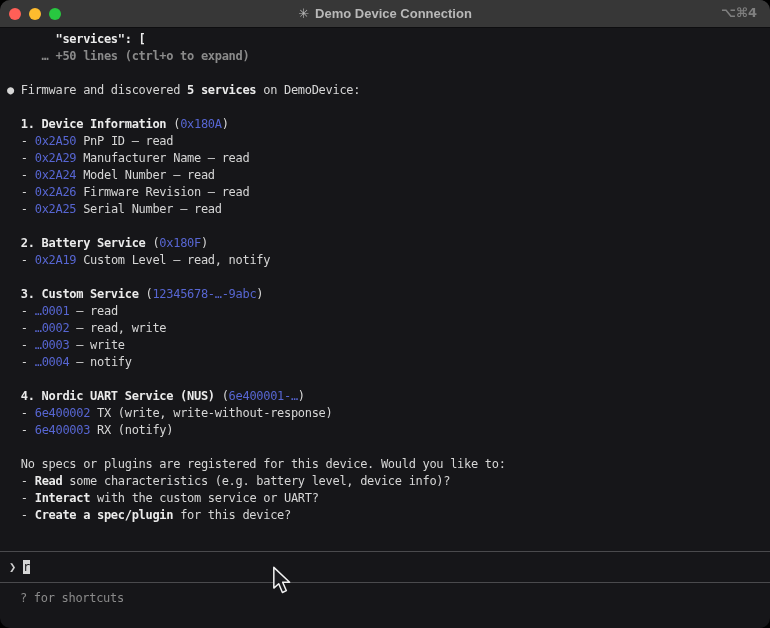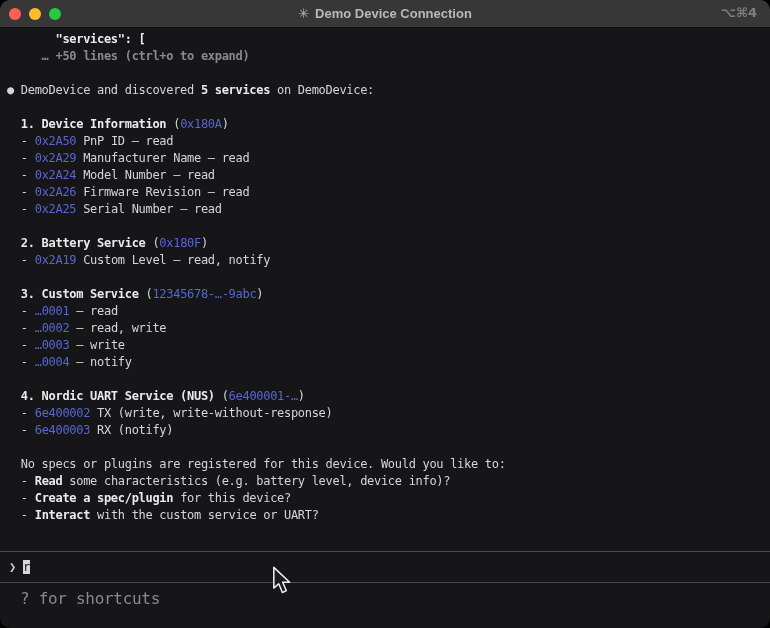--- a/index.html
+++ b/index.html
@@ -42,21 +42,21 @@
     border-top:1px solid var(--divider,#4a4a4d);
     border-bottom:1px solid var(--divider,#4a4a4d);
     display:flex;align-items:center;padding-left:9px;white-space:pre;
     font-size:12px;letter-spacing:-0.3px;
   }
   .prompt{color:#d0d0d0;font-weight:bold;margin-right:7px;}
   .cursor{background:#d6d6d6;color:#161619;}
   .input-rest{color:var(--muted,#8a8a8a);}
   .hint{
     padding:7px 0 0 20px;height:17px;line-height:17px;
-    color:var(--muted,#8a8a8a);font-size:16px;letter-spacing:-0.3px;white-space:pre;
+    color:var(--muted,#8a8a8a);font-size:12px;letter-spacing:-0.3px;white-space:pre;
   }
   .mouse-cursor{position:absolute;left:272px;top:566px;pointer-events:none;}
 </style>
 </head>
 <body>
 
 <div class="window">
   <div class="titlebar">
     <div class="traffic">
       <span class="light red"></span>
@@ -68,21 +68,21 @@
       <span>Demo Device Connection</span>
     </div>
     <div class="shortcut">⌥⌘4</div>
   </div>
 
   <div class="content">
     <div id="terminal-output">
         <div class="tline"><span class="seg-bold">       "services": [</span></div>
         <div class="tline"><span class="seg-gray">     … +50 lines (ctrl+o to expand)</span></div>
         <div class="tline"></div>
-        <div class="tline"><span class="seg-white">● DemoDevice and discovered </span><span class="seg-bold">5 services</span><span class="seg-white"> on DemoDevice:</span></div>
+        <div class="tline"><span class="seg-white">● Firmware and discovered </span><span class="seg-bold">5 services</span><span class="seg-white"> on DemoDevice:</span></div>
         <div class="tline"></div>
         <div class="tline"><span class="seg-bold">  1. Device Information</span><span class="seg-white"> (</span><span class="seg-uuid">0x180A</span><span class="seg-white">)</span></div>
         <div class="tline"><span class="seg-white">  - </span><span class="seg-uuid">0x2A50</span><span class="seg-white"> PnP ID — read</span></div>
         <div class="tline"><span class="seg-white">  - </span><span class="seg-uuid">0x2A29</span><span class="seg-white"> Manufacturer Name — read</span></div>
         <div class="tline"><span class="seg-white">  - </span><span class="seg-uuid">0x2A24</span><span class="seg-white"> Model Number — read</span></div>
         <div class="tline"><span class="seg-white">  - </span><span class="seg-uuid">0x2A26</span><span class="seg-white"> Firmware Revision — read</span></div>
         <div class="tline"><span class="seg-white">  - </span><span class="seg-uuid">0x2A25</span><span class="seg-white"> Serial Number — read</span></div>
         <div class="tline"></div>
         <div class="tline"><span class="seg-bold">  2. Battery Service</span><span class="seg-white"> (</span><span class="seg-uuid">0x180F</span><span class="seg-white">)</span></div>
         <div class="tline"><span class="seg-white">  - </span><span class="seg-uuid">0x2A19</span><span class="seg-white"> Custom Level — read, notify</span></div>
@@ -92,22 +92,22 @@
         <div class="tline"><span class="seg-white">  - </span><span class="seg-uuid">…0002</span><span class="seg-white"> — read, write</span></div>
         <div class="tline"><span class="seg-white">  - </span><span class="seg-uuid">…0003</span><span class="seg-white"> — write</span></div>
         <div class="tline"><span class="seg-white">  - </span><span class="seg-uuid">…0004</span><span class="seg-white"> — notify</span></div>
         <div class="tline"></div>
         <div class="tline"><span class="seg-bold">  4. Nordic UART Service (NUS)</span><span class="seg-white"> (</span><span class="seg-uuid">6e400001-…</span><span class="seg-white">)</span></div>
         <div class="tline"><span class="seg-white">  - </span><span class="seg-uuid">6e400002</span><span class="seg-white"> TX (write, write-without-response)</span></div>
         <div class="tline"><span class="seg-white">  - </span><span class="seg-uuid">6e400003</span><span class="seg-white"> RX (notify)</span></div>
         <div class="tline"></div>
         <div class="tline"><span class="seg-white">  No specs or plugins are registered for this device. Would you like to:</span></div>
         <div class="tline"><span class="seg-white">  - </span><span class="seg-bold">Read</span><span class="seg-white"> some characteristics (e.g. battery level, device info)?</span></div>
+        <div class="tline"><span class="seg-white">  - </span><span class="seg-bold">Interact</span><span class="seg-white"> with the custom service or UART?</span></div>
         <div class="tline"><span class="seg-white">  - </span><span class="seg-bold">Create a spec/plugin</span><span class="seg-white"> for this device?</span></div>
-        <div class="tline"><span class="seg-white">  - </span><span class="seg-bold">Interact</span><span class="seg-white"> with the custom service or UART?</span></div>
       </div>
 
     <div class="input-box">
       <span class="prompt">❯</span><span class="cursor">r</span>
     </div>
 
     <div class="hint">? for shortcuts</div>
   </div>
 
   <svg class="mouse-cursor" width="20" height="30" viewBox="0 0 14 22">

